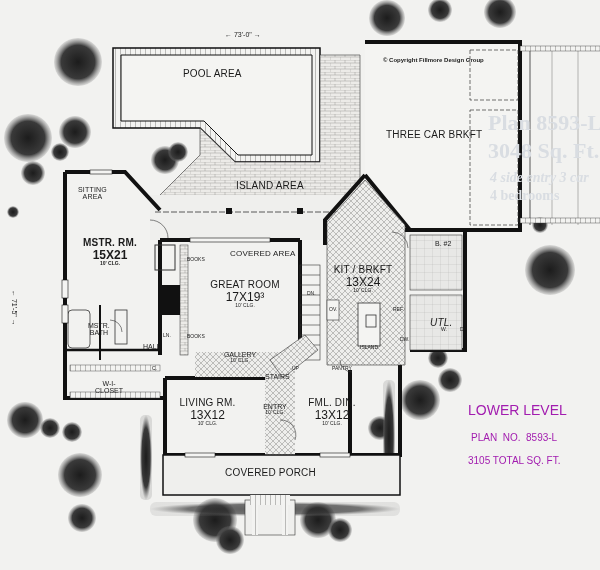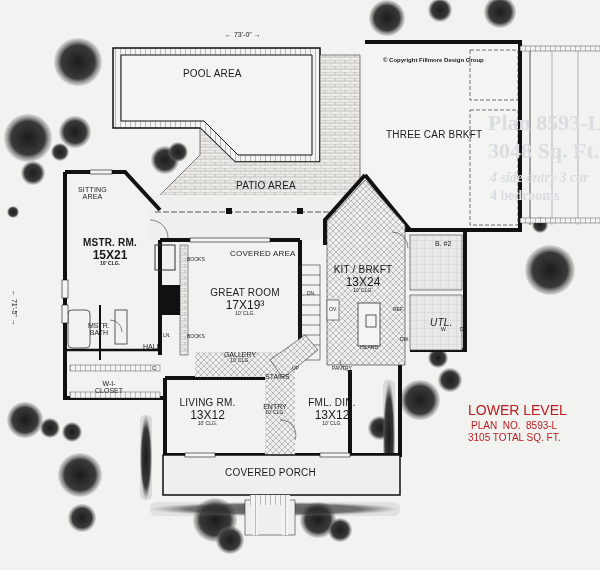--- a/index.html
+++ b/index.html
@@ -10,21 +10,21 @@
     position: relative;
   }
   #plan { position: absolute; left: 0; top: 0; width: 600px; height: 570px; }
   .lbl { position: absolute; color: #1a1a1a; white-space: nowrap; text-align: center; line-height: 1.05; }
   .room { font-size: 10px; letter-spacing: 0.2px; }
   .dim { font-size: 12px; }
   .clg { font-size: 5px; }
   .tiny { font-size: 5px; }
   .small { font-size: 7px; }
   .ghost { position: absolute; color: #d9dde2; font-family: "Liberation Serif", serif; font-weight: bold; white-space: nowrap; }
-  .info { position: absolute; color: #b91c1c; }
+  .info { position: absolute; color: #a21caf; }
 </style>
 </head>
 <body>
 
 <svg id="plan" viewBox="0 0 600 570" xmlns="http://www.w3.org/2000/svg">
   <defs>
     <pattern id="brick" width="10" height="6" patternUnits="userSpaceOnUse">
       <rect width="10" height="6" fill="#ecebe8"></rect>
       <path d="M0 0H10M0 3H10M5 0V3M0 3V6" stroke="#9a9a98" stroke-width="0.5" fill="none"></path>
     </pattern>
@@ -169,32 +169,32 @@
 <div class="ghost" style="left:490px;top:170px;font-size:14px;font-style:italic;">4 side entry 3 car</div>
 <div class="ghost" style="left:490px;top:188px;font-size:14px;">4 bedrooms</div>
 
 <div class="lbl small" style="left:225px;top:31px;">← <span>73'-0"</span> →</div>
 <div class="lbl small" style="left:18px;top:290px;transform:rotate(90deg);transform-origin:left top;">← <span>71'-5"</span> →</div>
 
 <div class="lbl tiny" style="left:383px;top:57px;font-size:6px;font-weight:bold;">© Copyright Fillmore Design Group</div>
 
 <div class="lbl room" style="left:183px;top:69px;">POOL AREA</div>
 <div class="lbl room" style="left:386px;top:130px;">THREE CAR BRKFT</div>
-<div class="lbl room" style="left:236px;top:181px;">PATIO AREA</div>
+<div class="lbl room" style="left:236px;top:181px;">ISLAND AREA</div>
 <div class="lbl room" style="left:230px;top:224px;font-size:8px;margin-top:26px;">COVERED AREA</div>
 <div class="lbl room" style="left:78px;top:186px;font-size:7px;white-space:pre;">SITTING
 AREA</div>
 
 <div class="lbl" style="left:80px;top:238px;width:60px;font-weight:bold;">
   <div class="room">MSTR. RM.</div>
   <div class="dim">15X21</div>
   <div class="clg">10' CLG.</div>
 </div>
 
-<div class="lbl" style="left:205px;top:288px;width:80px;">
+<div class="lbl" style="left:205px;top:280px;width:80px;">
   <div class="room">GREAT ROOM</div>
   <div class="dim">17X19³</div>
   <div class="clg">10' CLG.</div>
 </div>
 
 <div class="lbl" style="left:333px;top:265px;width:60px;">
   <div class="room">KIT / BRKFT</div>
   <div class="dim">13X24</div>
   <div class="clg">10' CLG.</div>
 </div>
@@ -241,15 +241,15 @@
 <div class="lbl tiny" style="left:329px;top:307px;">OV.</div>
 <div class="lbl tiny" style="left:360px;top:345px;">ISLAND</div>
 <div class="lbl tiny" style="left:332px;top:366px;">PANTRY</div>
 <div class="lbl tiny" style="left:393px;top:307px;">REF.</div>
 <div class="lbl tiny" style="left:400px;top:337px;">DW.</div>
 <div class="lbl tiny" style="left:441px;top:327px;">W.</div>
 <div class="lbl tiny" style="left:460px;top:327px;">D.</div>
 
 <div class="info" style="left:468px;top:402px;">
   <div style="font-size:14px;">LOWER LEVEL</div>
-  <div style="font-size:10px;margin-top:2px;margin-left:3px;white-space:pre;">PLAN  NO.  8593-L</div>
-  <div style="font-size:10px;margin-top:1px;">3105 TOTAL SQ. FT.</div>
+  <div style="font-size:10px;margin-top:14px;margin-left:3px;white-space:pre;">PLAN  NO.  8593-L</div>
+  <div style="font-size:10px;margin-top:12px;">3105 TOTAL SQ. FT.</div>
 </div>
 
 </body></html>

